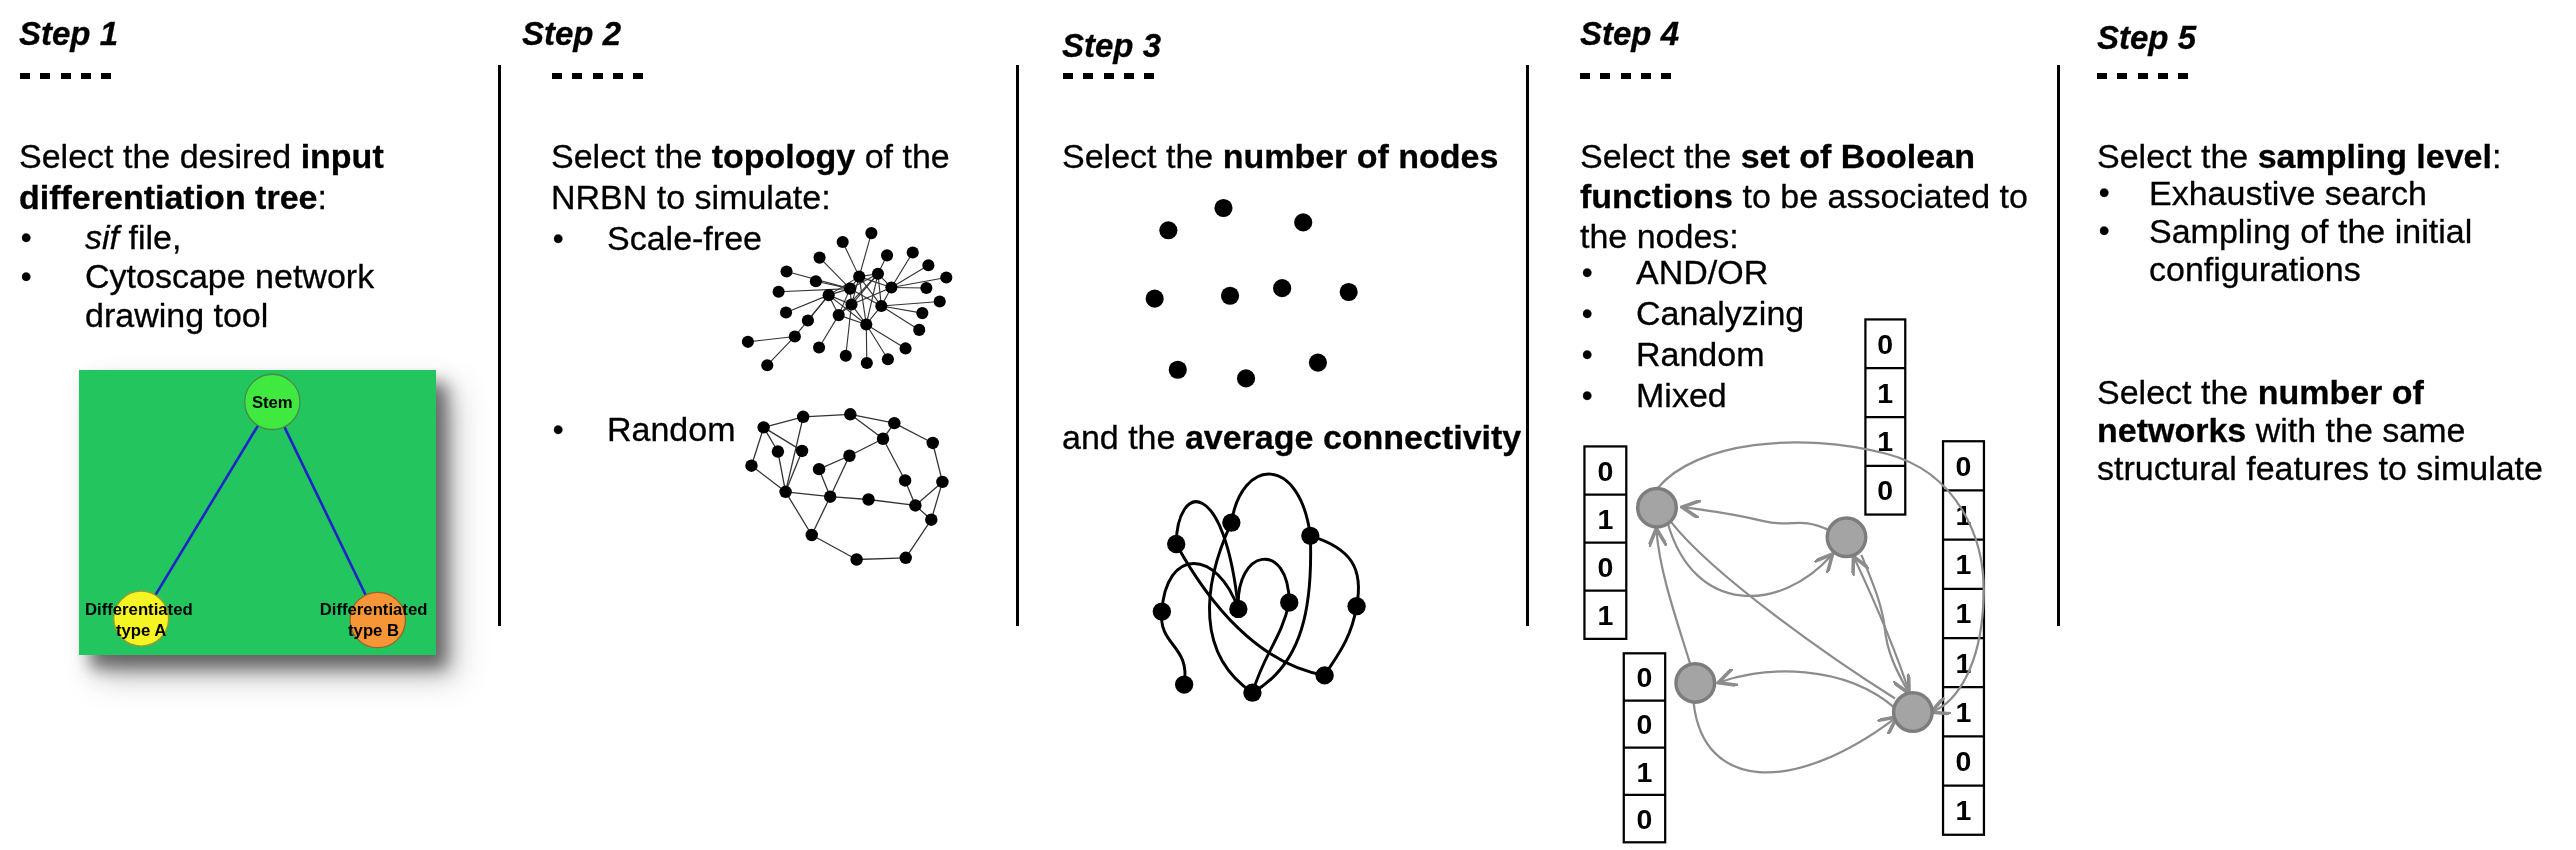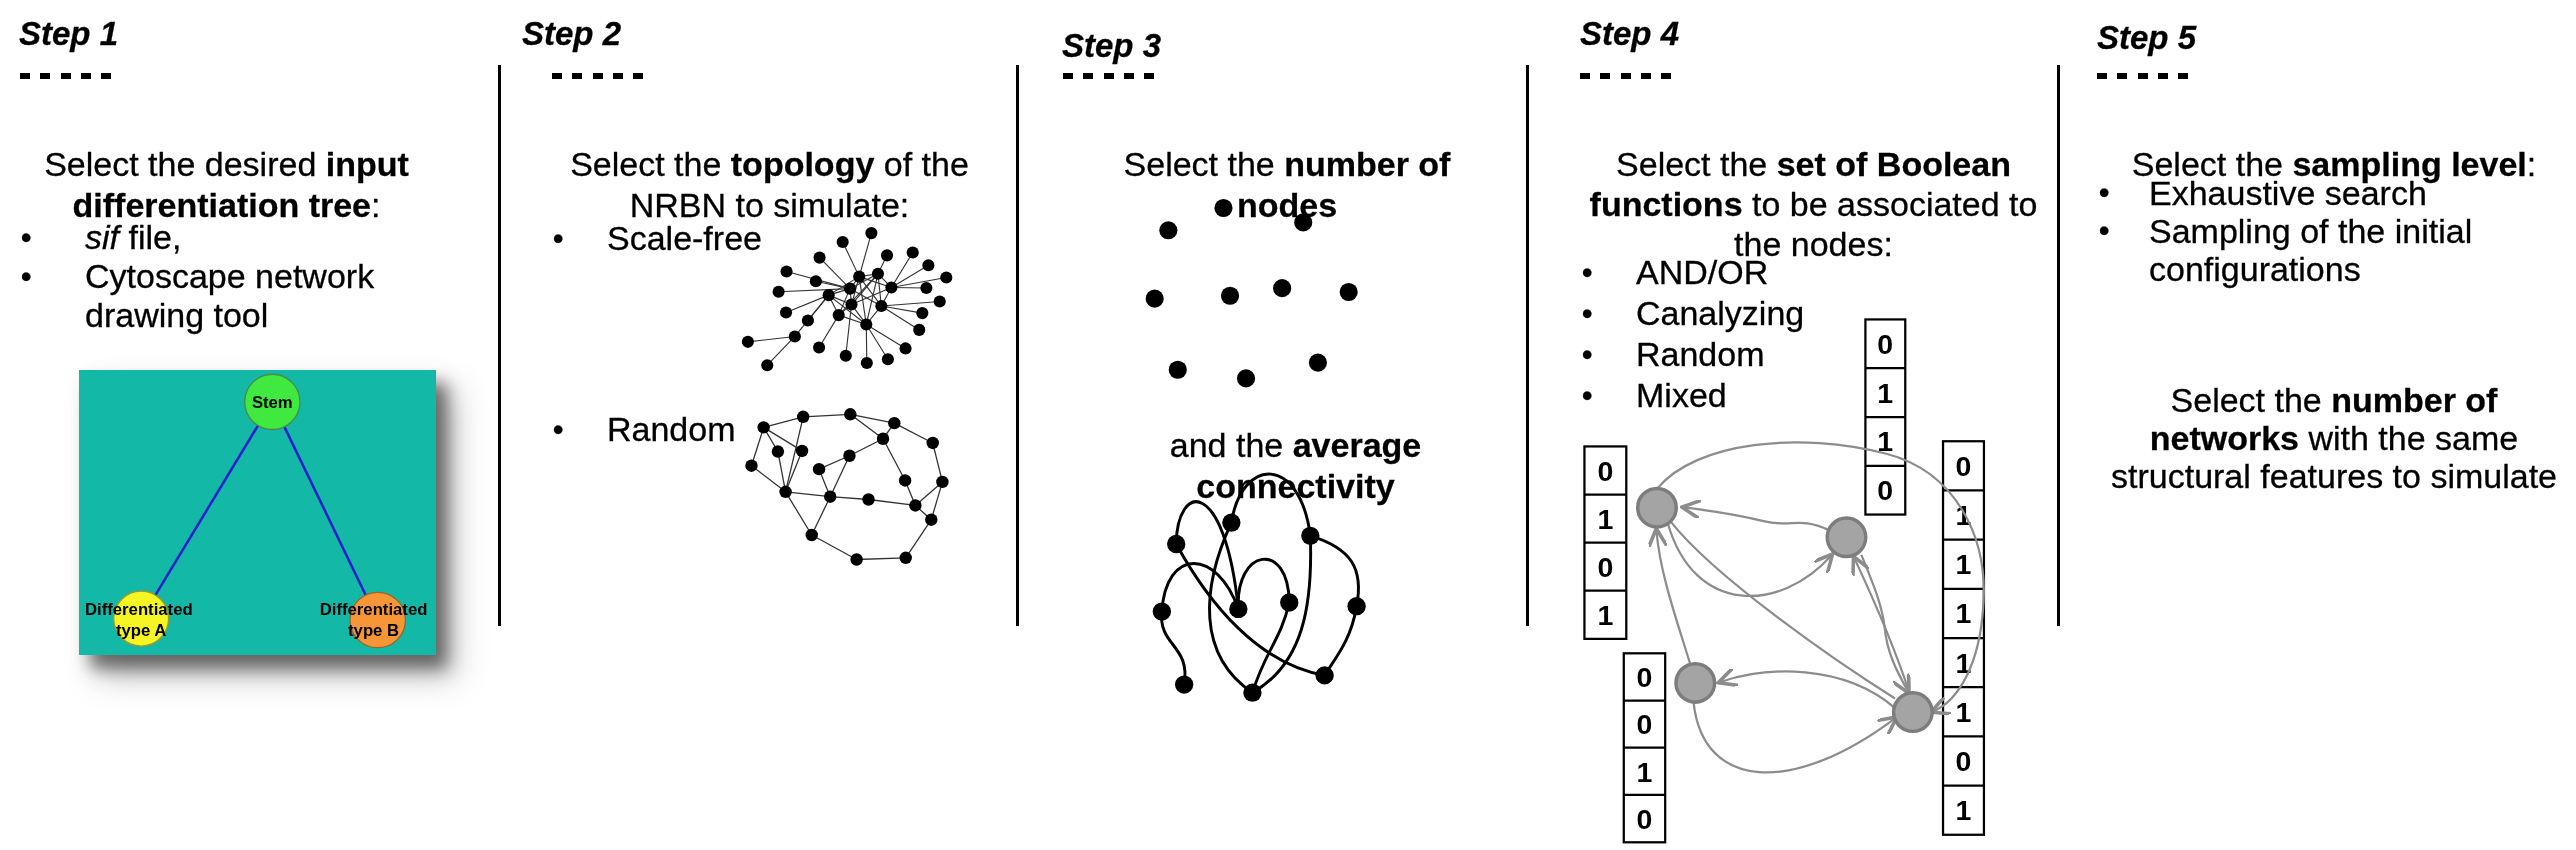--- a/index.html
+++ b/index.html
@@ -3,42 +3,42 @@
 <meta charset="utf-8">
 <style>
 html,body{margin:0;padding:0;}
 body{width:2576px;height:851px;background:#fff;font-family:"Liberation Sans",sans-serif;
      font-size:34px;color:#000;overflow:hidden;position:relative;-webkit-text-stroke:0.3px #000;}
 .abs{position:absolute;}
 .sep{position:absolute;top:65px;height:561px;width:3.1px;background:#000;}
 h2{position:absolute;margin:0;font-size:33px;font-weight:bold;line-height:38px;font-style:italic;}
 .dash{position:absolute;height:5.6px;width:93px;
       background:repeating-linear-gradient(90deg,#000 0,#000 10px,transparent 10px,transparent 20.3px);}
-p{margin:8px;line-height:41px;text-align:center;}
+p{margin:0;line-height:41px;}
 .li{position:relative;}
 .li .bu{position:absolute;left:1.7px;font-size:31px;}
 </style>
 </head>
 <body>
 <div class="sep" style="left:498px"></div>
 <div class="sep" style="left:1016px"></div>
 <div class="sep" style="left:1526px"></div>
 <div class="sep" style="left:2057px"></div>
 
 <h2 style="left:19px;top:15px">Step 1</h2>
 <div class="dash" style="left:20px;top:73px"></div>
 <div class="abs" style="left:19px;top:136px;width:415px">
 <p>Select the desired <b>input differentiation tree</b>:</p>
 </div>
 <div class="abs" style="left:19px;top:218px;width:415px;line-height:39px">
 <div class="li" style="padding-left:66px"><span class="bu">•</span><i>sif</i> file,</div>
 <div class="li" style="padding-left:66px"><span class="bu">•</span>Cytoscape network drawing tool</div>
 </div>
 
-<div class="abs" style="left:79px;top:370px;width:357px;height:285px;background:#14b8a6;box-shadow:11.2px 13px 15.6px rgba(60,60,60,.7),19px 21px 29px rgba(110,110,110,.45);">
+<div class="abs" style="left:79px;top:370px;width:357px;height:285px;background:#22c55e;box-shadow:11.2px 13px 15.6px rgba(60,60,60,.7),19px 21px 29px rgba(110,110,110,.45);">
 <svg width="357" height="285" viewBox="0 0 412 329" style="overflow:visible;font-size:39px">
 <line x1="223.1" y1="36.8" x2="71.7" y2="287" stroke="#2222cc" stroke-width="3"></line>
 <line x1="223.1" y1="36.8" x2="344.8" y2="288.6" stroke="#2222cc" stroke-width="3"></line>
 <circle cx="223.1" cy="36.8" r="31.9" fill="#3fe93f" stroke="#4a8a4a" stroke-width="1.5"></circle>
 <circle cx="71.7" cy="287" r="31.7" fill="#f5f523" stroke="#9a9a30" stroke-width="1.5"></circle>
 <circle cx="344.8" cy="288.6" r="32" fill="#f79637" stroke="#9c6228" stroke-width="1.5"></circle>
 <text x="223.1" y="43.8" font-size="19.3" font-weight="bold" text-anchor="middle">Stem</text>
 <text x="69" y="283.4" font-size="19.3" font-weight="bold" text-anchor="middle">Differentiated</text>
 <text x="71.7" y="306.7" font-size="19.3" font-weight="bold" text-anchor="middle">type A</text>
 <text x="340" y="283.4" font-size="19.3" font-weight="bold" text-anchor="middle">Differentiated</text>

